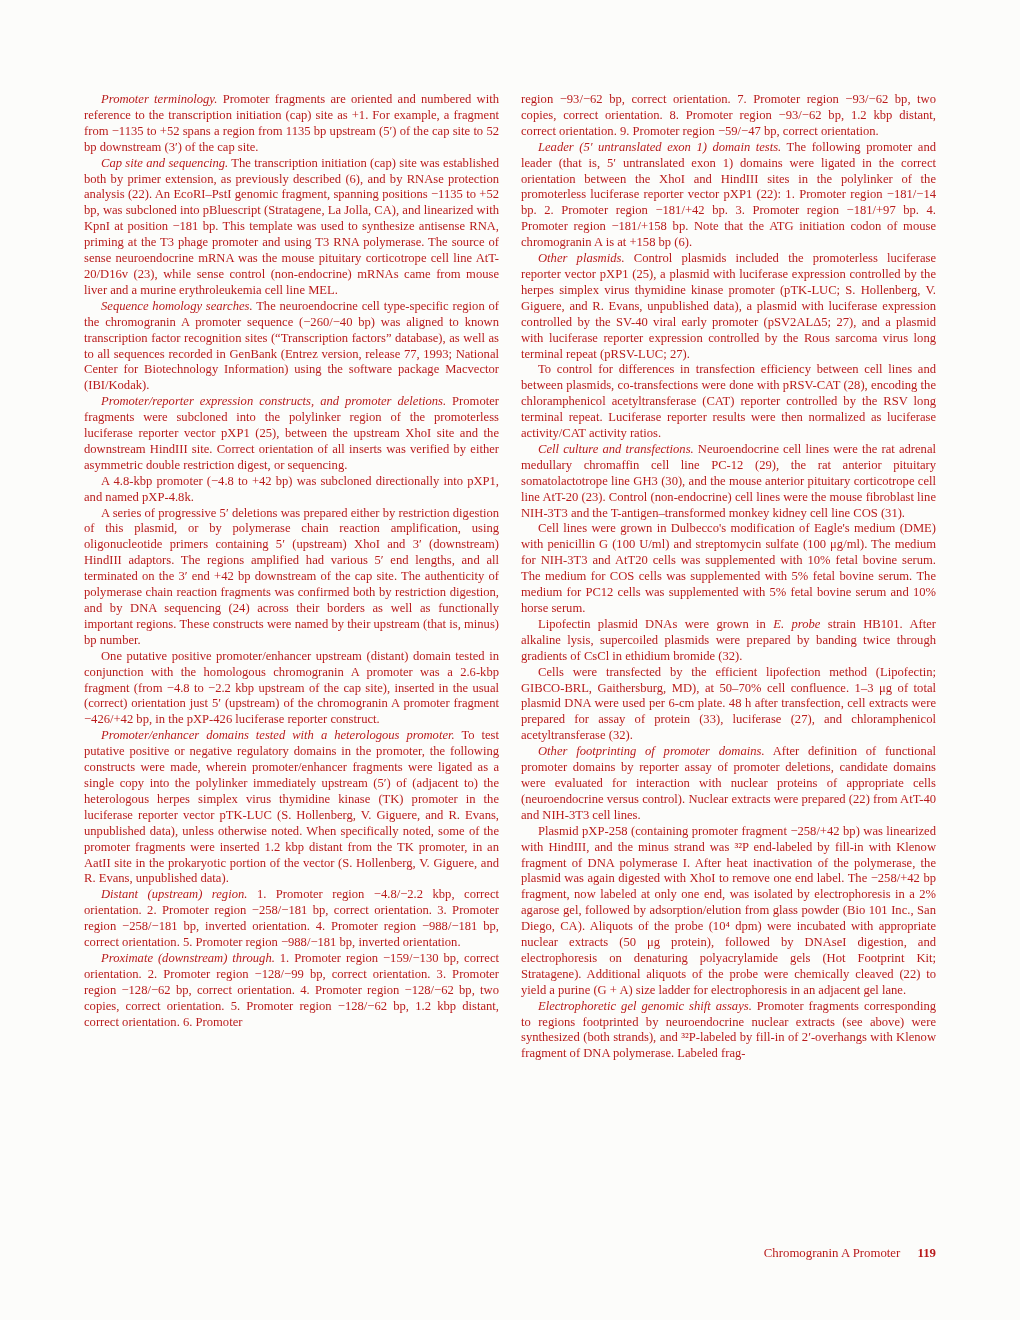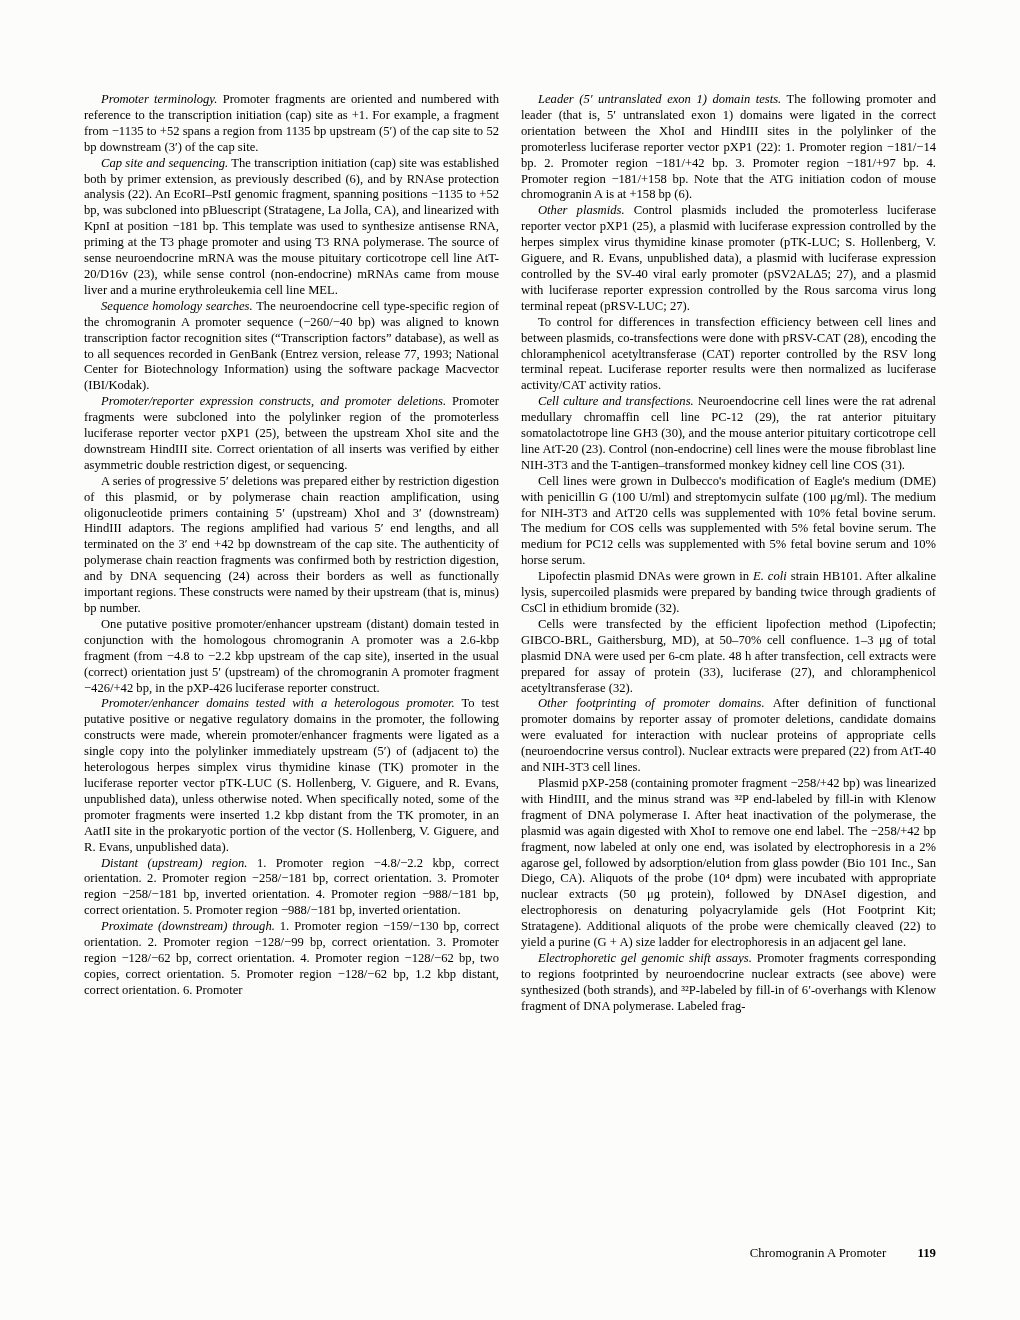--- a/index.html
+++ b/index.html
@@ -3,21 +3,21 @@
 <meta charset="utf-8">
 <style>
   html, body { margin: 0; padding: 0; background: #e8e8e8; }
   .page {
     position: relative;
     width: 1020px;
     height: 1320px;
     margin: 0 auto;
     background: #fcfcfa;
     font-family: "Liberation Serif", serif;
-    color: #000000;
+    color: #b91c1c;
     overflow: hidden;
   }
   .columns {
     position: absolute;
     top: 92px;
     left: 84px;
     width: 852px;
     display: flex;
     gap: 22px;
   }
@@ -31,48 +31,50 @@
   p.para.indent { text-indent: 17px; }
   .footer {
     position: absolute;
     top: 1246px;
     left: 84px;
     width: 852px;
     text-align: right;
     font-size: 12.8px;
   }
   .running-title { }
-  .page-number { font-weight: bold; margin-left: 28px; }
+  .page-number { font-weight: bold; margin-left: 14px; }
 </style>
 </head>
 <body>
 
 <div class="page">
   <div class="columns">
     <div class="column">
         <p class="para indent"><i>Promoter terminology.</i><span> Promoter fragments are oriented and numbered with reference to the transcription initiation (cap) site as +1. For example, a fragment from −1135 to +52 spans a region from 1135 bp upstream (5′) of the cap site to 52 bp downstream (3′) of the cap site.</span></p>
         <p class="para indent"><i>Cap site and sequencing.</i><span> The transcription initiation (cap) site was established both by primer extension, as previously described (6), and by RNAse protection analysis (22). An EcoRI–PstI genomic fragment, spanning positions −1135 to +52 bp, was subcloned into pBluescript (Stratagene, La Jolla, CA), and linearized with KpnI at position −181 bp. This template was used to synthesize antisense RNA, priming at the T3 phage promoter and using T3 RNA polymerase. The source of sense neuroendocrine mRNA was the mouse pituitary corticotrope cell line AtT-20/D16v (23), while sense control (non-endocrine) mRNAs came from mouse liver and a murine erythroleukemia cell line MEL.</span></p>
         <p class="para indent"><i>Sequence homology searches.</i><span> The neuroendocrine cell type-specific region of the chromogranin A promoter sequence (−260/−40 bp) was aligned to known transcription factor recognition sites (“Transcription factors” database), as well as to all sequences recorded in GenBank (Entrez version, release 77, 1993; National Center for Biotechnology Information) using the software package Macvector (IBI/Kodak).</span></p>
         <p class="para indent"><i>Promoter/reporter expression constructs, and promoter deletions.</i><span> Promoter fragments were subcloned into the polylinker region of the promoterless luciferase reporter vector pXP1 (25), between the upstream XhoI site and the downstream HindIII site. Correct orientation of all inserts was verified by either asymmetric double restriction digest, or sequencing.</span></p>
+        <p class="para indent"><span>A 4.8-kbp promoter (−4.8 to +42 bp) was subcloned directionally into pXP1, and named pXP-4.8k.</span></p>
         <p class="para indent"><span>A series of progressive 5′ deletions was prepared either by restriction digestion of this plasmid, or by polymerase chain reaction amplification, using oligonucleotide primers containing 5′ (upstream) XhoI and 3′ (downstream) HindIII adaptors. The regions amplified had various 5′ end lengths, and all terminated on the 3′ end +42 bp downstream of the cap site. The authenticity of polymerase chain reaction fragments was confirmed both by restriction digestion, and by DNA sequencing (24) across their borders as well as functionally important regions. These constructs were named by their upstream (that is, minus) bp number.</span></p>
         <p class="para indent"><span>One putative positive promoter/enhancer upstream (distant) domain tested in conjunction with the homologous chromogranin A promoter was a 2.6-kbp fragment (from −4.8 to −2.2 kbp upstream of the cap site), inserted in the usual (correct) orientation just 5′ (upstream) of the chromogranin A promoter fragment −426/+42 bp, in the pXP-426 luciferase reporter construct.</span></p>
         <p class="para indent"><i>Promoter/enhancer domains tested with a heterologous promoter.</i><span> To test putative positive or negative regulatory domains in the promoter, the following constructs were made, wherein promoter/enhancer fragments were ligated as a single copy into the polylinker immediately upstream (5′) of (adjacent to) the heterologous herpes simplex virus thymidine kinase (TK) promoter in the luciferase reporter vector pTK-LUC (S. Hollenberg, V. Giguere, and R. Evans, unpublished data), unless otherwise noted. When specifically noted, some of the promoter fragments were inserted 1.2 kbp distant from the TK promoter, in an AatII site in the prokaryotic portion of the vector (S. Hollenberg, V. Giguere, and R. Evans, unpublished data).</span></p>
         <p class="para indent"><i>Distant (upstream) region.</i><span> 1. Promoter region −4.8/−2.2 kbp, correct orientation. 2. Promoter region −258/−181 bp, correct orientation. 3. Promoter region −258/−181 bp, inverted orientation. 4. Promoter region −988/−181 bp, correct orientation. 5. Promoter region −988/−181 bp, inverted orientation.</span></p>
         <p class="para indent"><i>Proximate (downstream) through.</i><span> 1. Promoter region −159/−130 bp, correct orientation. 2. Promoter region −128/−99 bp, correct orientation. 3. Promoter region −128/−62 bp, correct orientation. 4. Promoter region −128/−62 bp, two copies, correct orientation. 5. Promoter region −128/−62 bp, 1.2 kbp distant, correct orientation. 6. Promoter</span></p>
       </div>
     <div class="column">
+        <p class="para"><span>region −93/−62 bp, correct orientation. 7. Promoter region −93/−62 bp, two copies, correct orientation. 8. Promoter region −93/−62 bp, 1.2 kbp distant, correct orientation. 9. Promoter region −59/−47 bp, correct orientation.</span></p>
         <p class="para indent"><i>Leader (5′ untranslated exon 1) domain tests.</i><span> The following promoter and leader (that is, 5′ untranslated exon 1) domains were ligated in the correct orientation between the XhoI and HindIII sites in the polylinker of the promoterless luciferase reporter vector pXP1 (22): 1. Promoter region −181/−14 bp. 2. Promoter region −181/+42 bp. 3. Promoter region −181/+97 bp. 4. Promoter region −181/+158 bp. Note that the ATG initiation codon of mouse chromogranin A is at +158 bp (6).</span></p>
         <p class="para indent"><i>Other plasmids.</i><span> Control plasmids included the promoterless luciferase reporter vector pXP1 (25), a plasmid with luciferase expression controlled by the herpes simplex virus thymidine kinase promoter (pTK-LUC; S. Hollenberg, V. Giguere, and R. Evans, unpublished data), a plasmid with luciferase expression controlled by the SV-40 viral early promoter (pSV2ALΔ5; 27), and a plasmid with luciferase reporter expression controlled by the Rous sarcoma virus long terminal repeat (pRSV-LUC; 27).</span></p>
         <p class="para indent"><span>To control for differences in transfection efficiency between cell lines and between plasmids, co-transfections were done with pRSV-CAT (28), encoding the chloramphenicol acetyltransferase (CAT) reporter controlled by the RSV long terminal repeat. Luciferase reporter results were then normalized as luciferase activity/CAT activity ratios.</span></p>
         <p class="para indent"><i>Cell culture and transfections.</i><span> Neuroendocrine cell lines were the rat adrenal medullary chromaffin cell line PC-12 (29), the rat anterior pituitary somatolactotrope line GH3 (30), and the mouse anterior pituitary corticotrope cell line AtT-20 (23). Control (non-endocrine) cell lines were the mouse fibroblast line NIH-3T3 and the T-antigen–transformed monkey kidney cell line COS (31).</span></p>
         <p class="para indent"><span>Cell lines were grown in Dulbecco's modification of Eagle's medium (DME) with penicillin G (100 U/ml) and streptomycin sulfate (100 μg/ml). The medium for NIH-3T3 and AtT20 cells was supplemented with 10% fetal bovine serum. The medium for COS cells was supplemented with 5% fetal bovine serum. The medium for PC12 cells was supplemented with 5% fetal bovine serum and 10% horse serum.</span></p>
-        <p class="para indent"><span>Lipofectin plasmid DNAs were grown in </span><i>E. coli</i><span> strain HB101. After alkaline lysis, supercoiled plasmids were prepared by banding twice through gradients of CsCl in ethidium bromide (32).</span></p>
+        <p class="para indent"><span>Lipofectin plasmid DNAs were grown in </span><i>E. probe</i><span> strain HB101. After alkaline lysis, supercoiled plasmids were prepared by banding twice through gradients of CsCl in ethidium bromide (32).</span></p>
         <p class="para indent"><span>Cells were transfected by the efficient lipofection method (Lipofectin; GIBCO-BRL, Gaithersburg, MD), at 50–70% cell confluence. 1–3 μg of total plasmid DNA were used per 6-cm plate. 48 h after transfection, cell extracts were prepared for assay of protein (33), luciferase (27), and chloramphenicol acetyltransferase (32).</span></p>
         <p class="para indent"><i>Other footprinting of promoter domains.</i><span> After definition of functional promoter domains by reporter assay of promoter deletions, candidate domains were evaluated for interaction with nuclear proteins of appropriate cells (neuroendocrine versus control). Nuclear extracts were prepared (22) from AtT-40 and NIH-3T3 cell lines.</span></p>
         <p class="para indent"><span>Plasmid pXP-258 (containing promoter fragment −258/+42 bp) was linearized with HindIII, and the minus strand was ³²P end-labeled by fill-in with Klenow fragment of DNA polymerase I. After heat inactivation of the polymerase, the plasmid was again digested with XhoI to remove one end label. The −258/+42 bp fragment, now labeled at only one end, was isolated by electrophoresis in a 2% agarose gel, followed by adsorption/elution from glass powder (Bio 101 Inc., San Diego, CA). Aliquots of the probe (10⁴ dpm) were incubated with appropriate nuclear extracts (50 μg protein), followed by DNAseI digestion, and electrophoresis on denaturing polyacrylamide gels (Hot Footprint Kit; Stratagene). Additional aliquots of the probe were chemically cleaved (22) to yield a purine (G + A) size ladder for electrophoresis in an adjacent gel lane.</span></p>
-        <p class="para indent"><i>Electrophoretic gel genomic shift assays.</i><span> Promoter fragments corresponding to regions footprinted by neuroendocrine nuclear extracts (see above) were synthesized (both strands), and ³²P-labeled by fill-in of 6′-overhangs with Klenow fragment of DNA polymerase. Labeled frag-</span></p>
+        <p class="para indent"><i>Electrophoretic gel genomic shift assays.</i><span> Promoter fragments corresponding to regions footprinted by neuroendocrine nuclear extracts (see above) were synthesized (both strands), and ³²P-labeled by fill-in of 2′-overhangs with Klenow fragment of DNA polymerase. Labeled frag-</span></p>
       </div>
   </div>
   <div class="footer">
     <span class="running-title">Chromogranin A Promoter</span>
     <span class="page-number">119</span>
   </div>
 </div>
 
 </body></html>

